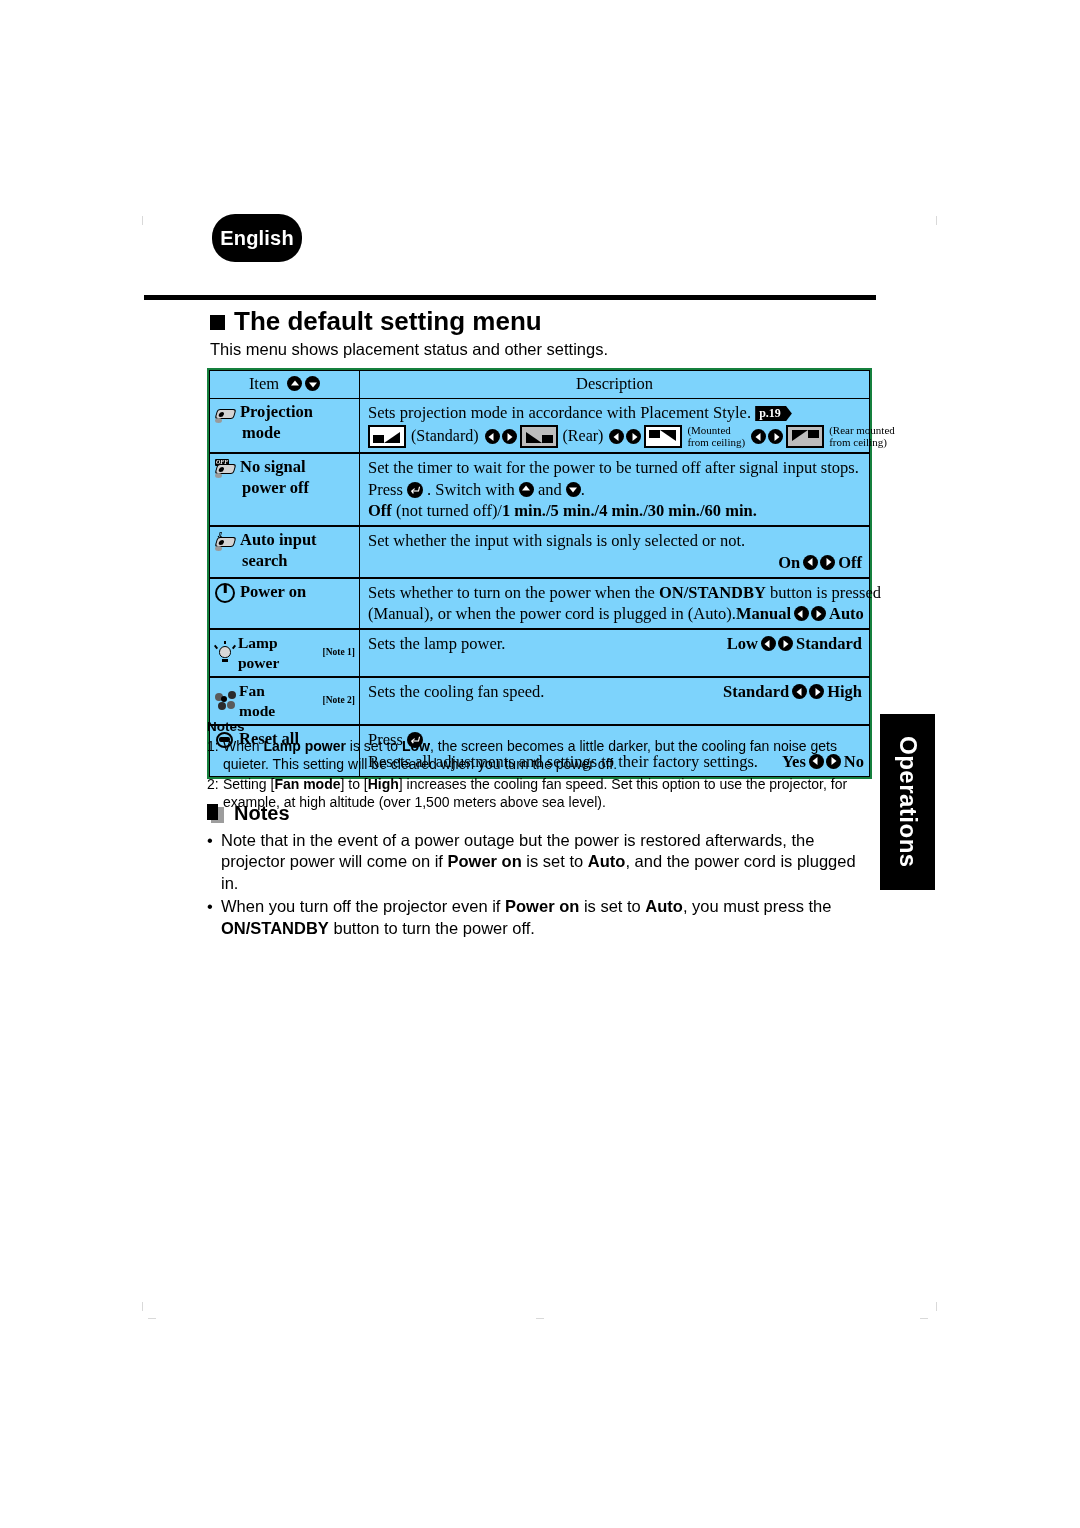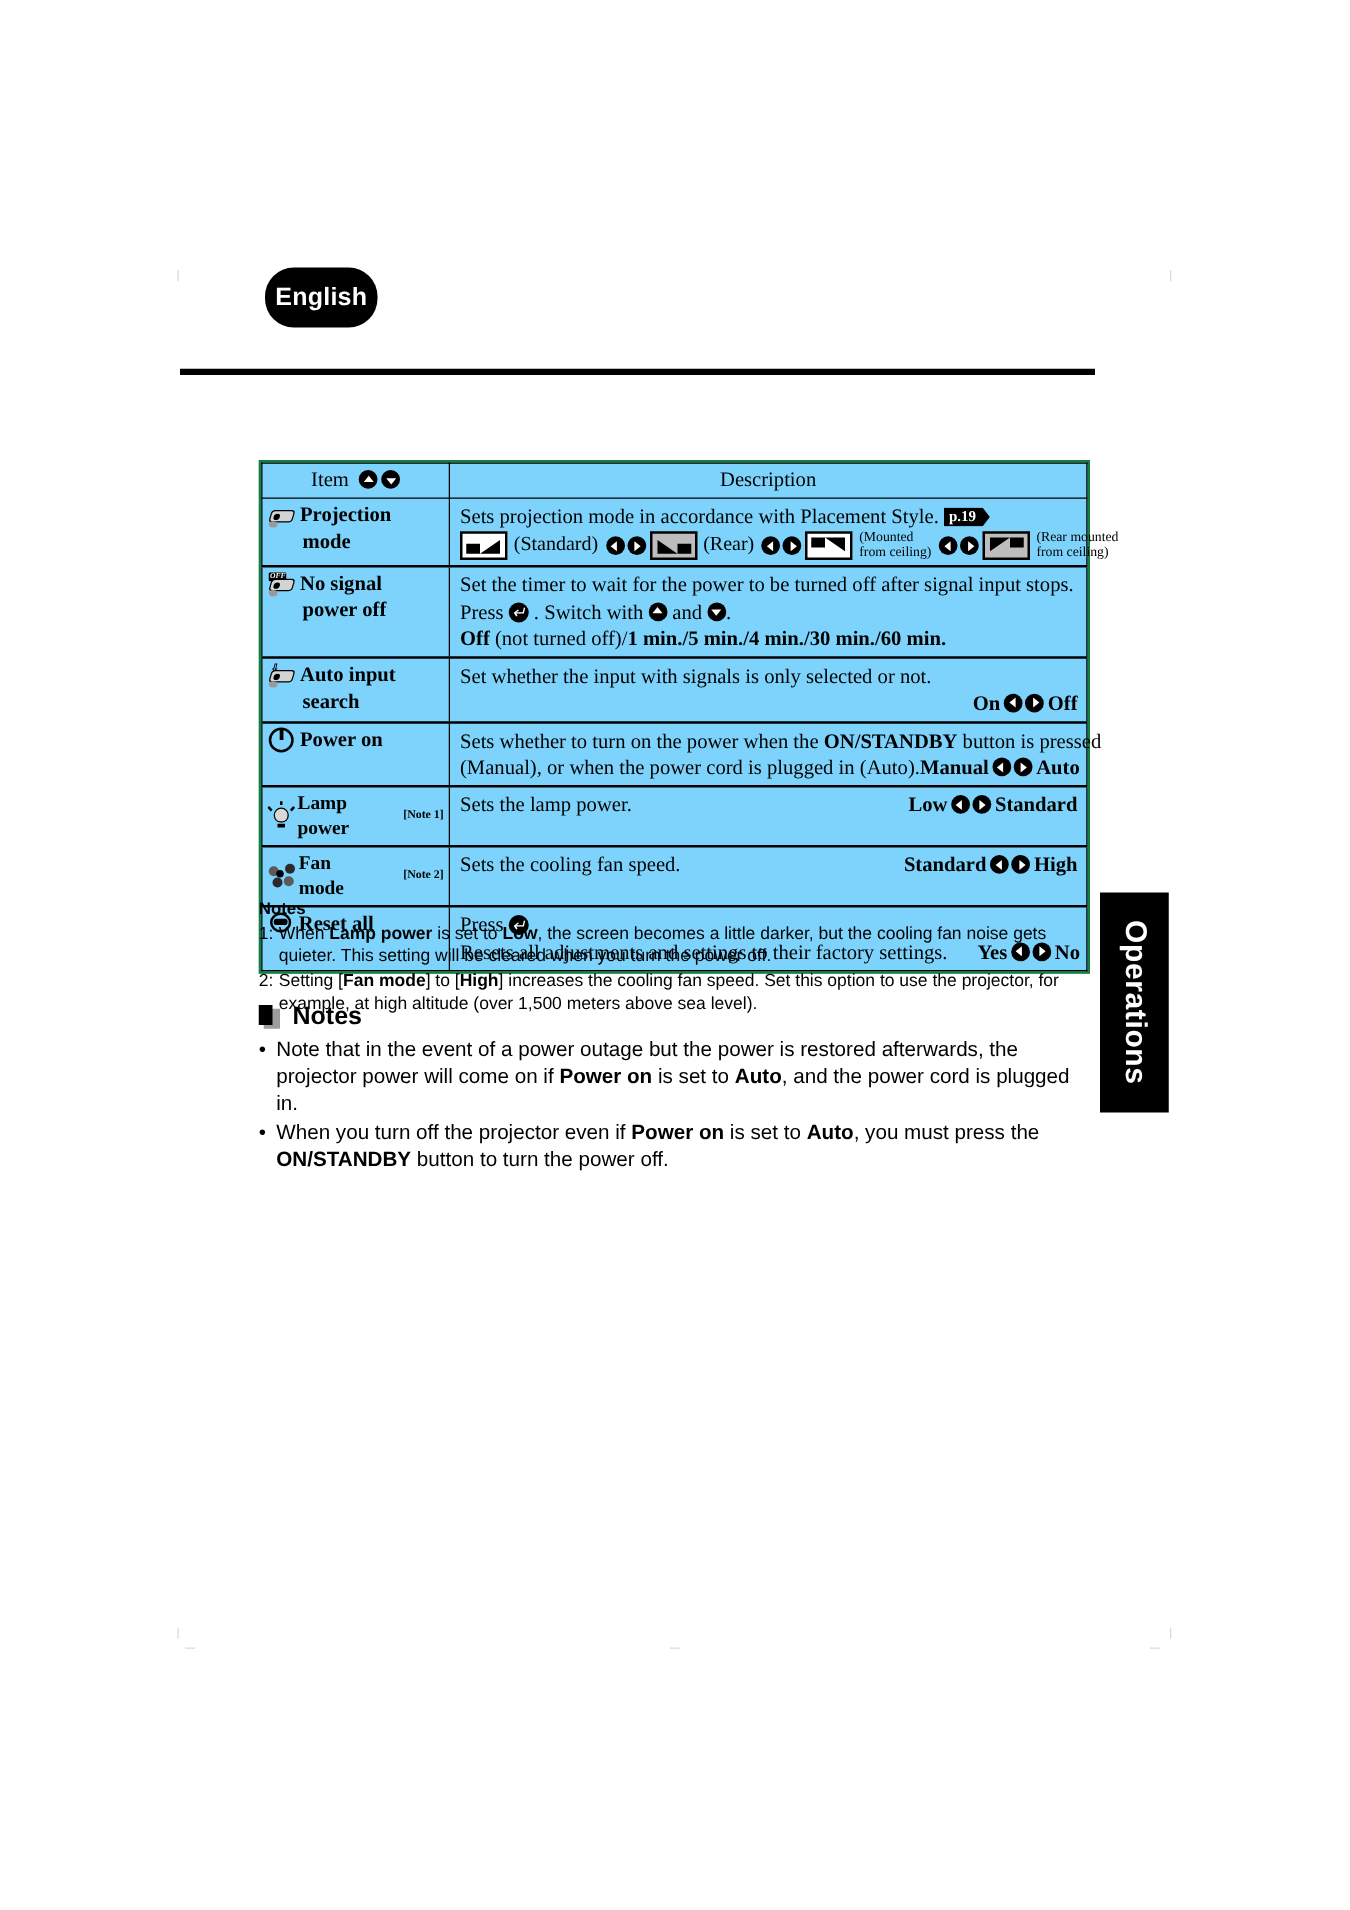--- a/index.html
+++ b/index.html
@@ -104,21 +104,21 @@
     white-space: nowrap;
   }
   .cell-head .ud { display: inline-flex; gap: 3px; vertical-align: -2px; margin-left: 8px; }
 
   .item-cell {
     padding: 3px 4px 4px 5px;
     font-size: 16.5px;
     font-weight: bold;
     line-height: 1.26;
   }
-  .item-cell .row1 { display: flex; align-items: flex-start; gap: 2px; }
+  .item-cell .row1 { display: flex; align-items: flex-end; gap: 2px; }
   .item-cell .row2 { padding-left: 27px; }
   .item-cell.small { font-size: 15.5px; }
   .note-sup { font-size: 9.5px; font-weight: bold; vertical-align: 5px; margin-left: 19px; white-space: nowrap; }
 
   .desc-cell {
     padding: 3px 7px 4px 8px;
     font-size: 16.5px;
     line-height: 1.29;
   }
   .desc-cell .line { white-space: nowrap; }
@@ -391,20 +391,25 @@
   <div class="cmark" style="left:142px;top:1302px;width:1px;height:9px;"></div>
   <div class="cmark" style="left:936px;top:1302px;width:1px;height:9px;"></div>
   <div class="cmark" style="left:148px;top:1318px;width:8px;height:1px;"></div>
   <div class="cmark" style="left:536px;top:1318px;width:8px;height:1px;"></div>
   <div class="cmark" style="left:920px;top:1318px;width:8px;height:1px;"></div>
 
   <div class="lang-tab">English</div>
 
   <div class="top-rule"></div>
 
+  <div class="sec-title">
+    <span class="sq-bullet"></span>
+    <span>The default setting menu</span>
+  </div>
+  <div class="sec-sub">This menu shows placement status and other settings.</div>
 
   <div class="tbl">
   <table>
     <colgroup>
           <col class="col-item">
           <col>
         </colgroup>
 
     <tbody>
           <tr>

